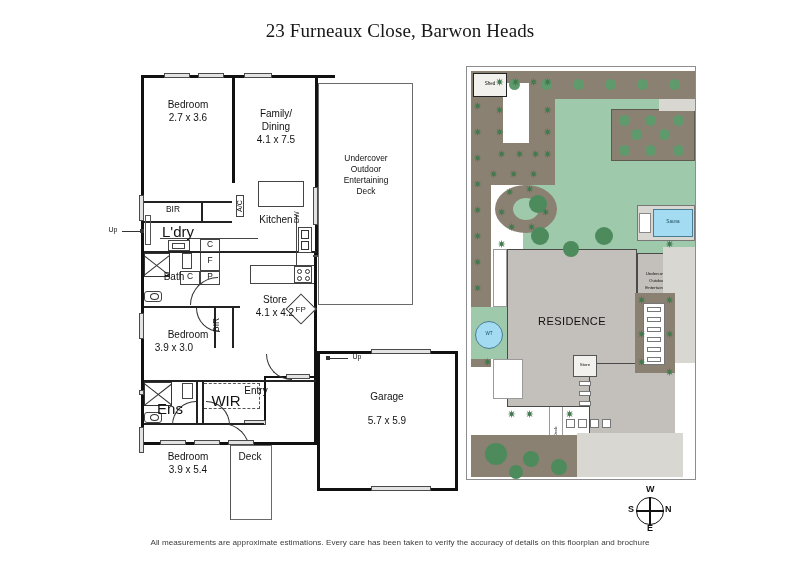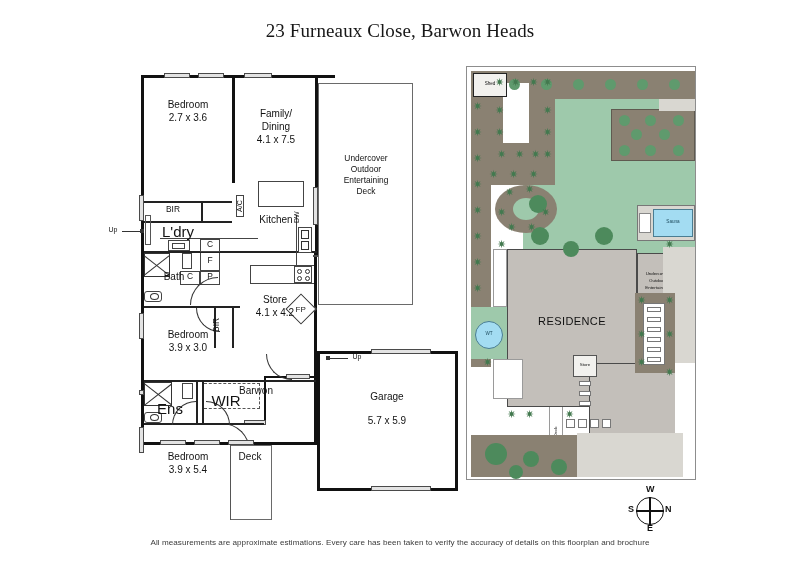--- a/index.html
+++ b/index.html
@@ -210,32 +210,32 @@
 
   <div class="lbl sm" data-name="label-cupboard-1" style="left:203px;top:185px;width:14px;">C</div>
   <div class="lbl sm" data-name="label-fridge" style="left:203px;top:201px;width:14px;">F</div>
   <div class="lbl sm" data-name="label-cupboard-2" style="left:183px;top:217px;width:14px;">C</div>
   <div class="lbl sm" data-name="label-pantry" style="left:203px;top:217px;width:14px;">P</div>
 
   <div class="lbl sm" data-name="label-bir-1" style="left:152px;top:150px;width:42px;">BIR</div>
   <div class="lbl sm vert" data-name="label-bir-2" style="left:208px;top:265px;width:18px;">BIR</div>
 
   <div class="lbl big" data-name="label-bedroom-2" style="left:148px;top:274px;width:80px;">Bedroom</div>
-  <div class="lbl big" data-name="label-bedroom-2-dims" style="left:148px;top:287px;width:80px;">3.9 x 3.0</div>
+  <div class="lbl big" data-name="label-bedroom-2-dims" style="left:134px;top:287px;width:80px;">3.9 x 3.0</div>
 
   <div class="lbl big" data-name="label-living" style="left:244px;top:239px;width:62px;">Store</div>
   <div class="lbl big" data-name="label-living-dims" style="left:244px;top:252px;width:62px;">4.1 x 4.2</div>
 
   <div class="lbl" data-name="label-ensuite" style="left:155px;top:345px;width:30px;">Ens</div>
   <div class="lbl" data-name="label-wir" style="left:208px;top:337px;width:36px;">WIR</div>
 
   <div class="lbl big" data-name="label-bedroom-3" style="left:148px;top:339px;width:80px;">Bedroom</div>
   <div class="lbl big" data-name="label-bedroom-3-dims" style="left:148px;top:352px;width:80px;">3.9 x 5.4</div>
 
-  <div class="lbl big" data-name="label-entry" style="left:234px;top:330px;width:44px;">Barwon</div>
+  <div class="lbl big" data-name="label-entry" style="left:234px;top:330px;width:44px;">Entry</div>
   <div class="lbl big" data-name="label-small-deck" style="left:228px;top:396px;width:44px;">Deck</div>
 
   <div class="lbl big" data-name="label-garage" style="left:352px;top:336px;width:70px;">Garage</div>
   <div class="lbl big" data-name="label-garage-dims" style="left:352px;top:360px;width:70px;">5.7 x 5.9</div>
 </div>
 
 <style>
   [data-name="label-bedroom-3"]{top:396px !important;}
   [data-name="label-bedroom-3-dims"]{top:409px !important;}
   [data-name="label-entry"]{top:330px !important;}

